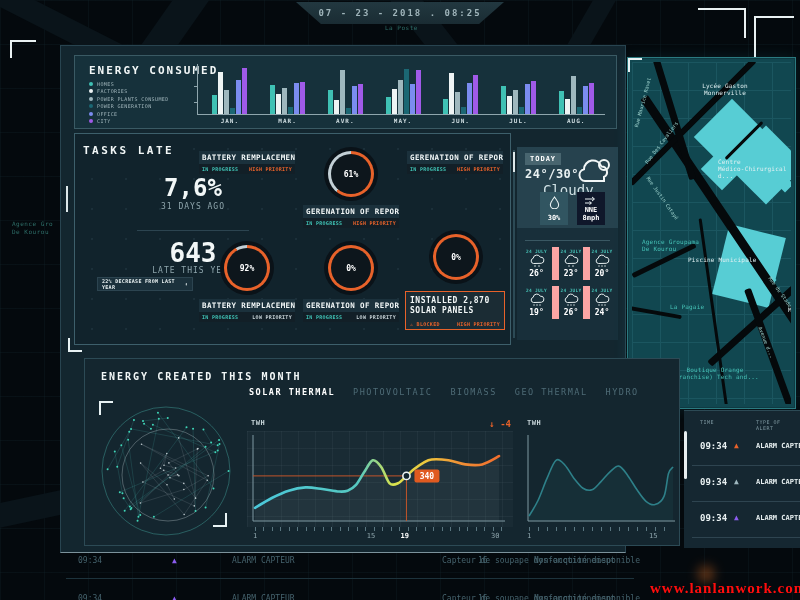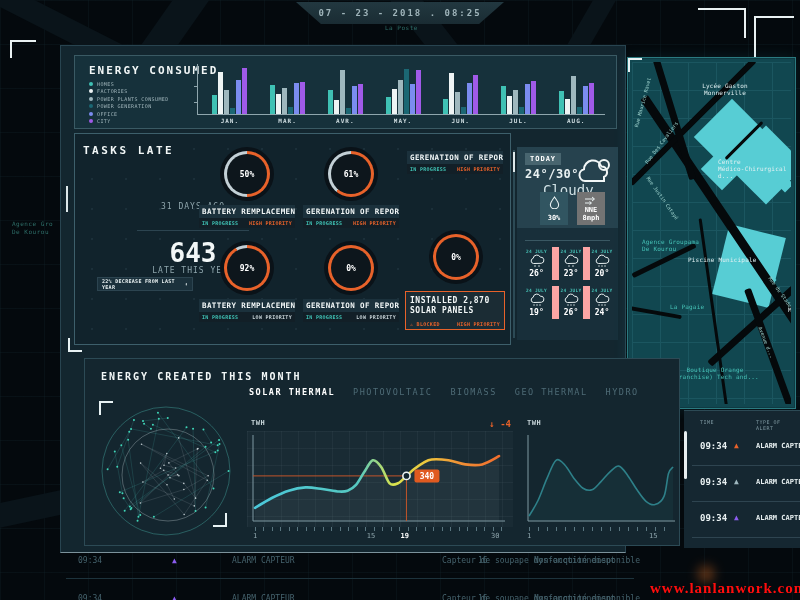--- a/index.html
+++ b/index.html
@@ -296,34 +296,31 @@
             <div class="bar" style="height: 31px; background: rgb(160, 90, 232);"></div>
           </div>
           <div class="bar-month">AUG.</div>
         </div>
       </div>
   </div>
 </div>
 
 <div id="tasks" class="abs">
   <div id="tasks-title" class="abs">TASKS LATE</div>
+  <div class="stat-val abs" style="left:18px;top:40px;font-size:24px;">7,6%</div>
   <div class="stat-lab abs" style="left:18px;top:68px;">31 DAYS AGO</div>
   <div id="tasks-divider" class="abs"></div>
   <div class="stat-val abs" style="left:18px;top:104px;font-size:26px;">643</div>
   <div class="stat-lab abs" style="left:18px;top:132px;">LATE THIS YEAR</div>
   <div id="decrease-btn" class="abs">
     <span>22% DECREASE FROM LAST YEAR</span>
     <span>⬇</span>
   </div>
   <div id="gauges">
       <div class="gauge-cell" style="left: 124px; top: 13px;">
-        <div class="ring">
-          <div class="arc" style="background: conic-gradient(rgb(232, 98, 42) 0deg, rgb(232, 98, 42) 50%, rgb(195, 208, 214) 50%, rgb(195, 208, 214) 100%);"></div>
-          <div class="hole">50%</div>
-        </div>
         <div class="g-label">BATTERY REMPLACEMENT</div>
         <div class="g-status">
           <span style="color: rgb(63, 193, 180);">IN PROGRESS</span>
           <span style="color: rgb(232, 98, 42);">HIGH PRIORITY</span>
         </div>
       </div>
       <div class="gauge-cell" style="left: 228px; top: 13px;">
         <div class="ring">
           <div class="arc" style="background: conic-gradient(rgb(232, 98, 42) 0deg, rgb(232, 98, 42) 61%, rgb(195, 208, 214) 61%, rgb(195, 208, 214) 100%);"></div>
           <div class="hole">61%</div>
@@ -391,21 +388,21 @@
   <svg class="abs" style="left:58px;top:10px;" width="38" height="30" viewBox="0 0 38 30">
     <path d="M10 24 a6 6 0 0 1 -1 -11.8 A9 9 0 0 1 26.5 9.5 a5.5 5.5 0 0 1 2.5 10.4 L29 24 Z" fill="none" stroke="#f2f7f7" stroke-width="2"></path>
     <circle cx="29" cy="8" r="5" fill="none" stroke="#f2f7f7" stroke-width="2"></circle>
   </svg>
   <div class="wbox" style="left:23px;background:#315561;">
     <svg width="11" height="13" viewBox="0 0 12 14">
       <path d="M6 1 C6 1 1.5 7 1.5 9.5 a4.5 4.5 0 0 0 9 0 C10.5 7 6 1 6 1 Z" fill="none" stroke="#e9f1f2" stroke-width="1.2"></path>
     </svg>
     <div class="wv">30%</div>
   </div>
-  <div class="wbox" style="left:60px;background:#737373;">
+  <div class="wbox" style="left:60px;background:#0f172a;">
     <svg width="14" height="10" viewBox="0 0 14 10">
       <path d="M1 3 h9 M8 1 l2.5 2 L8 5 M1 7 h6 M5.5 5.5 l2 1.5 -2 1.5" fill="none" stroke="#e9f1f2" stroke-width="1"></path>
     </svg>
     <div class="wv">NNE
 8mph</div>
   </div>
   <div id="weather-divider" class="abs"></div>
   <div id="forecast">
       <div class="fc-cell">
         <div class="fc-date">24 JULY</div>

